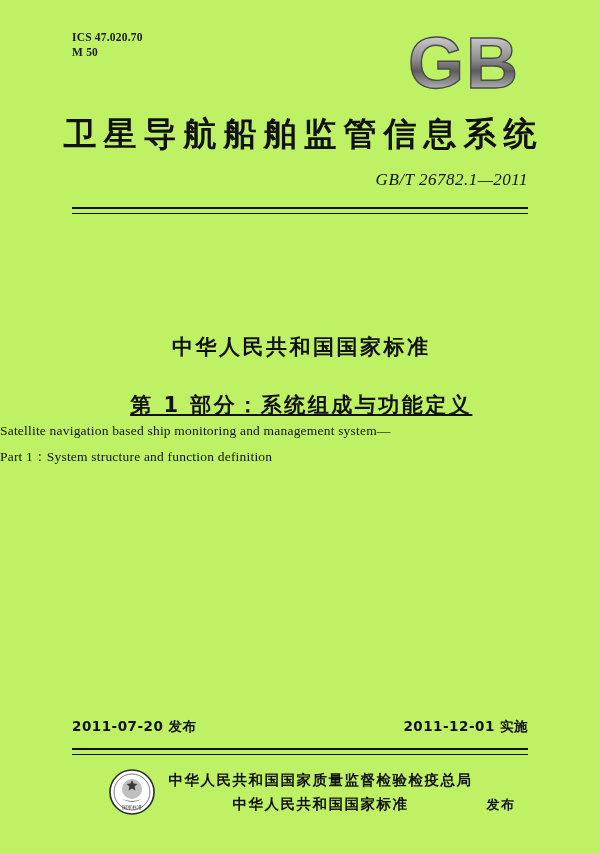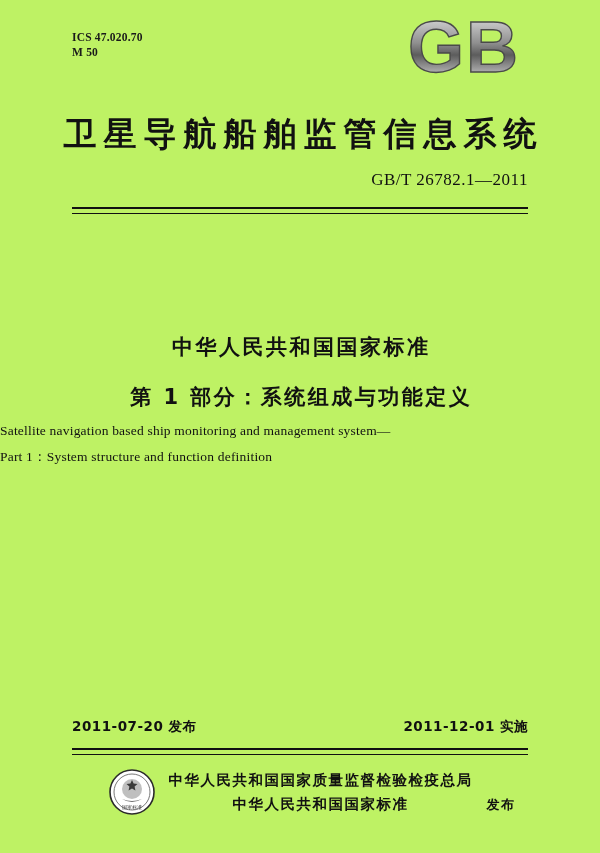--- a/index.html
+++ b/index.html
@@ -31,21 +31,21 @@
     font-weight: bold;
     letter-spacing: 0.2px;
     line-height: 15px;
     color: #1a1a1a;
   }
 
   
   .gb-logo {
     position: absolute;
     right: 66px;
-    top: 12px;
+    top: 28px;
     width: 140px;
     height: 72px;
     display: flex;
     align-items: flex-start;
     justify-content: flex-end;
   }
   .gb-logo svg { display: block; }
 
   
   .national-title {
@@ -64,20 +64,21 @@
 
   
   .std-number {
     position: absolute;
     right: 72px;
     top: 170px;
     font-family: "Liberation Serif", serif;
     font-size: 17px;
     letter-spacing: 0.5px;
     color: #111;
+    font-style: italic;
   }
 
   
   .rule {
     position: absolute;
     left: 72px;
     right: 72px;
     height: 2px;
     background: #111;
   }
@@ -92,21 +93,21 @@
     top: 330px;
     text-align: center;
     font-family: "DejaVu Sans", sans-serif;
     font-size: 21px;
     font-weight: bold;
     letter-spacing: 2.5px;
     line-height: 34px;
     color: #111;
     text-indent: 2.5px;
   }
-  .title-cn .line2 { display: block; margin-top: 16px; }
+  .title-cn .line2 { display: block; margin-top: 24px; text-decoration: underline; }
 
   .title-en {
     position: absolute;
     left: 0;
     right: 0;
     top: 418px;
     font-family: "Liberation Serif", serif;
     font-size: 13.5px;
     line-height: 26px;
     letter-spacing: 0.2px;

